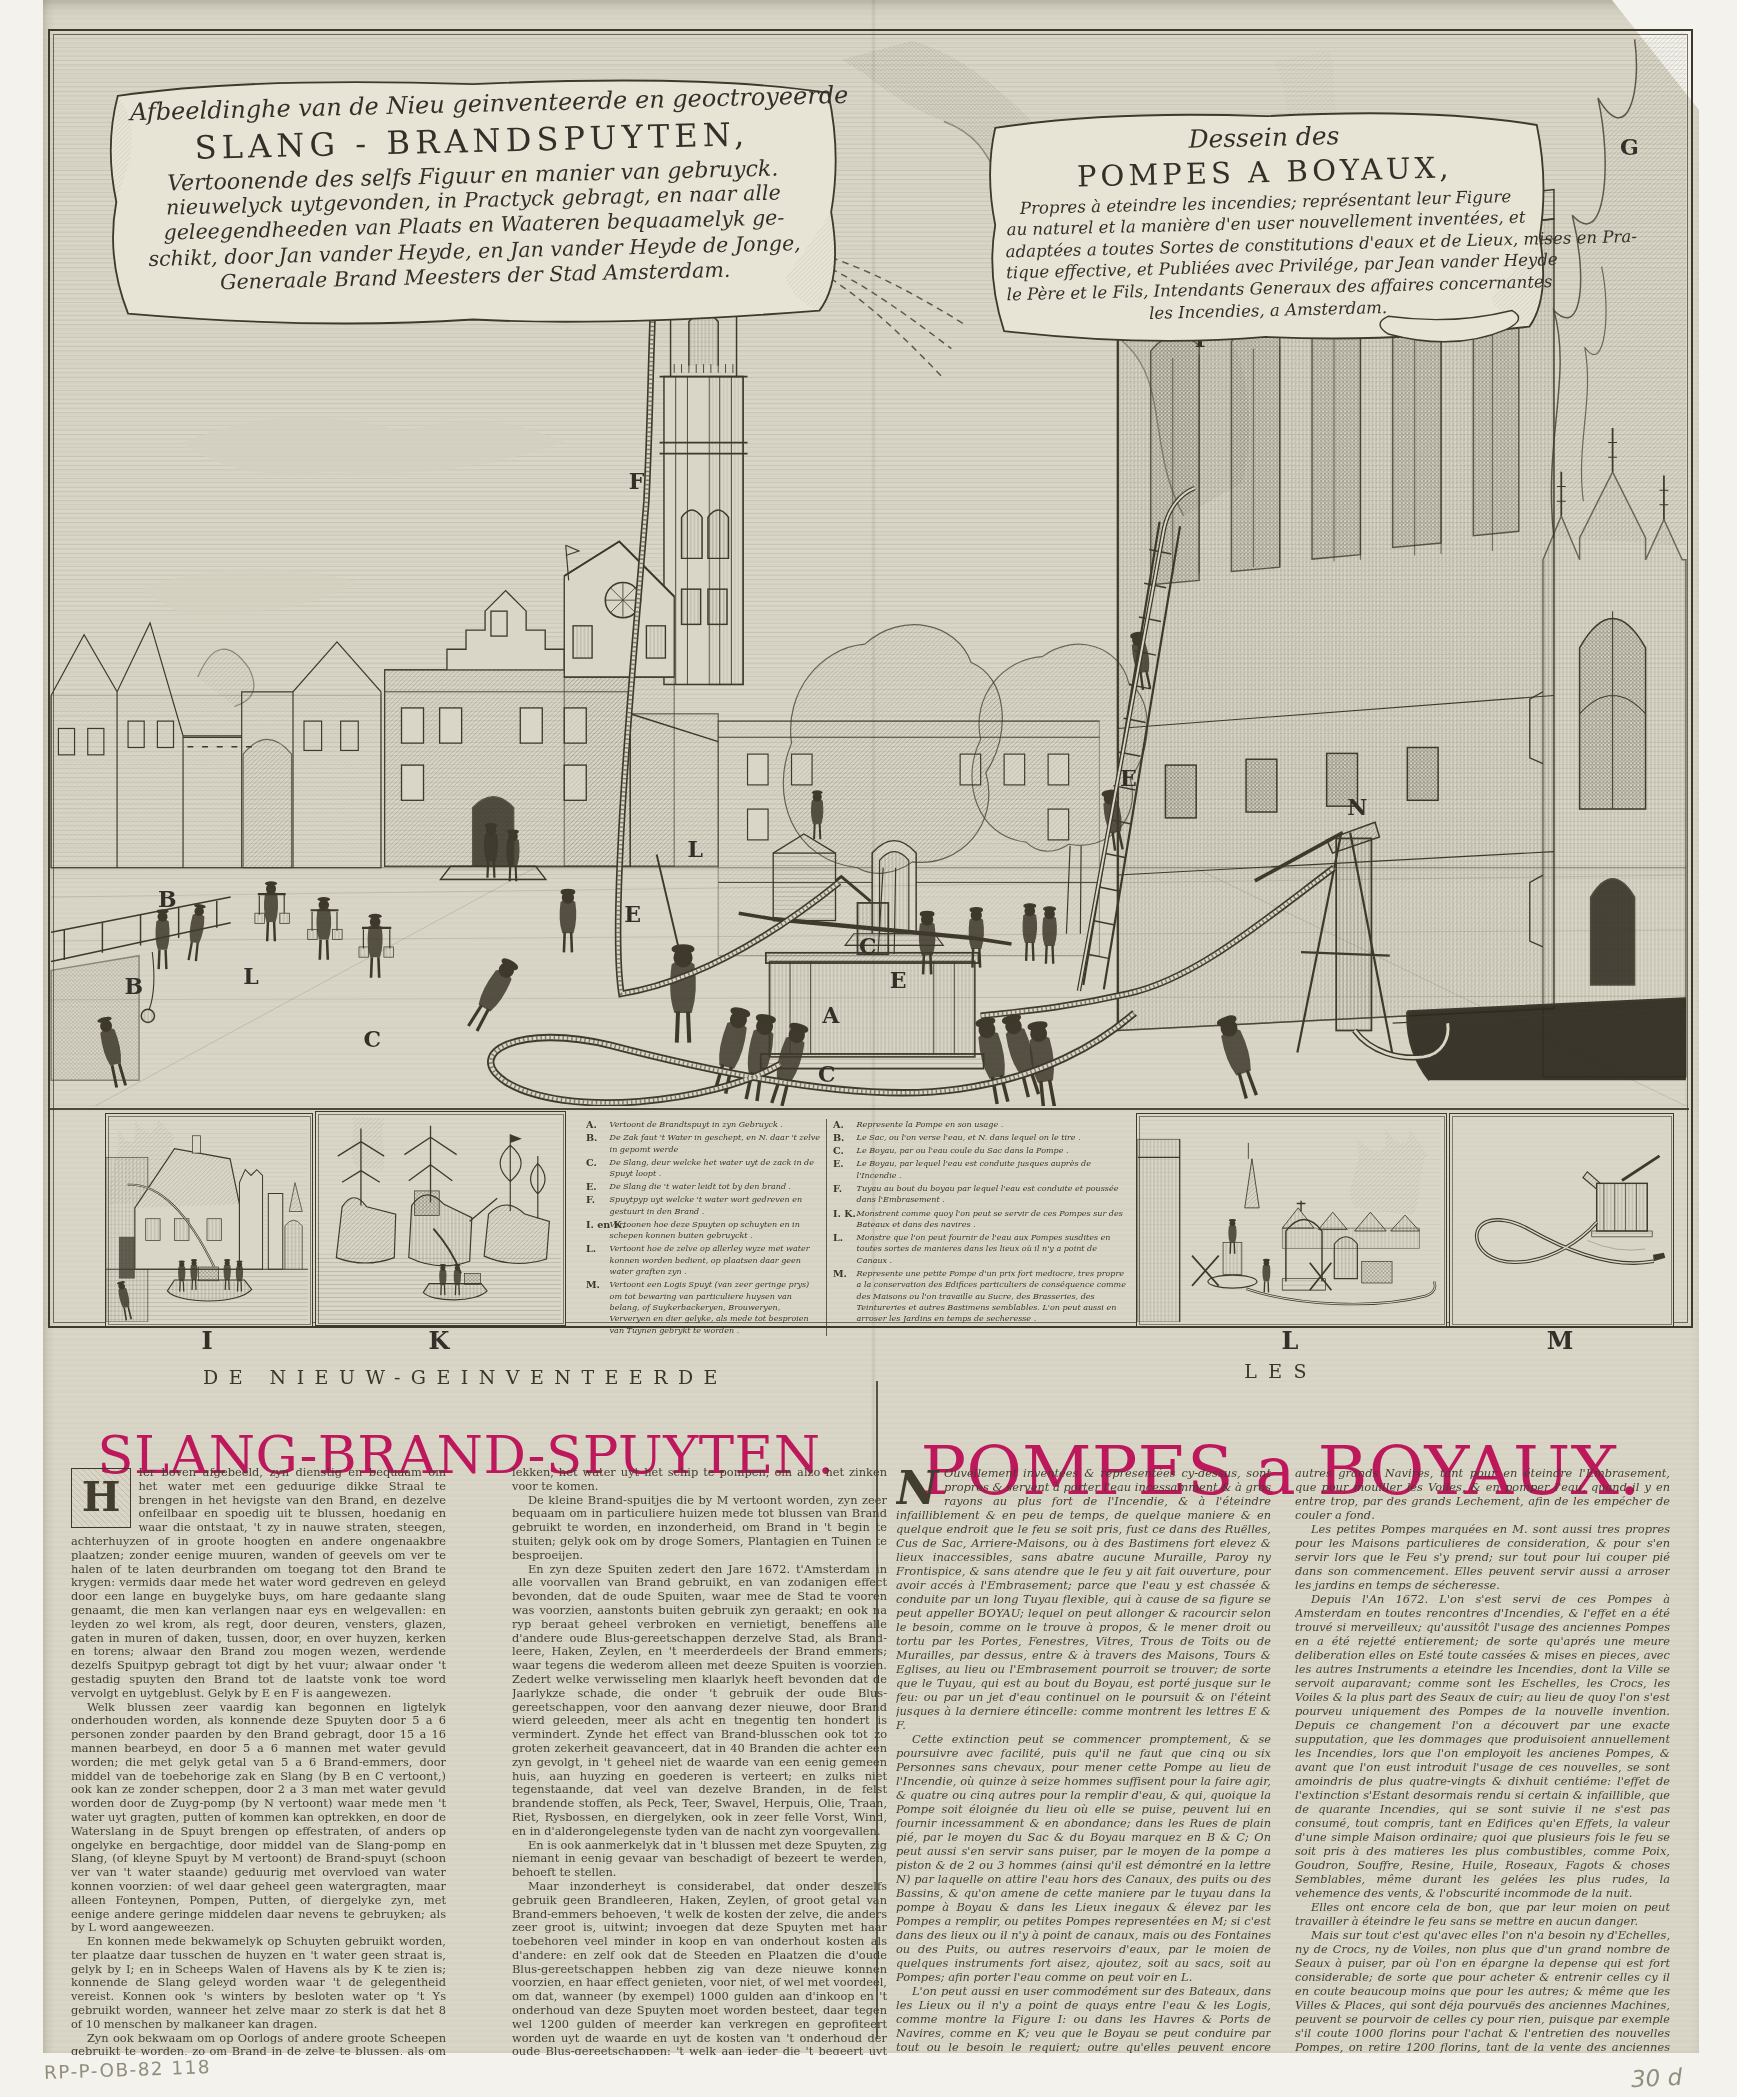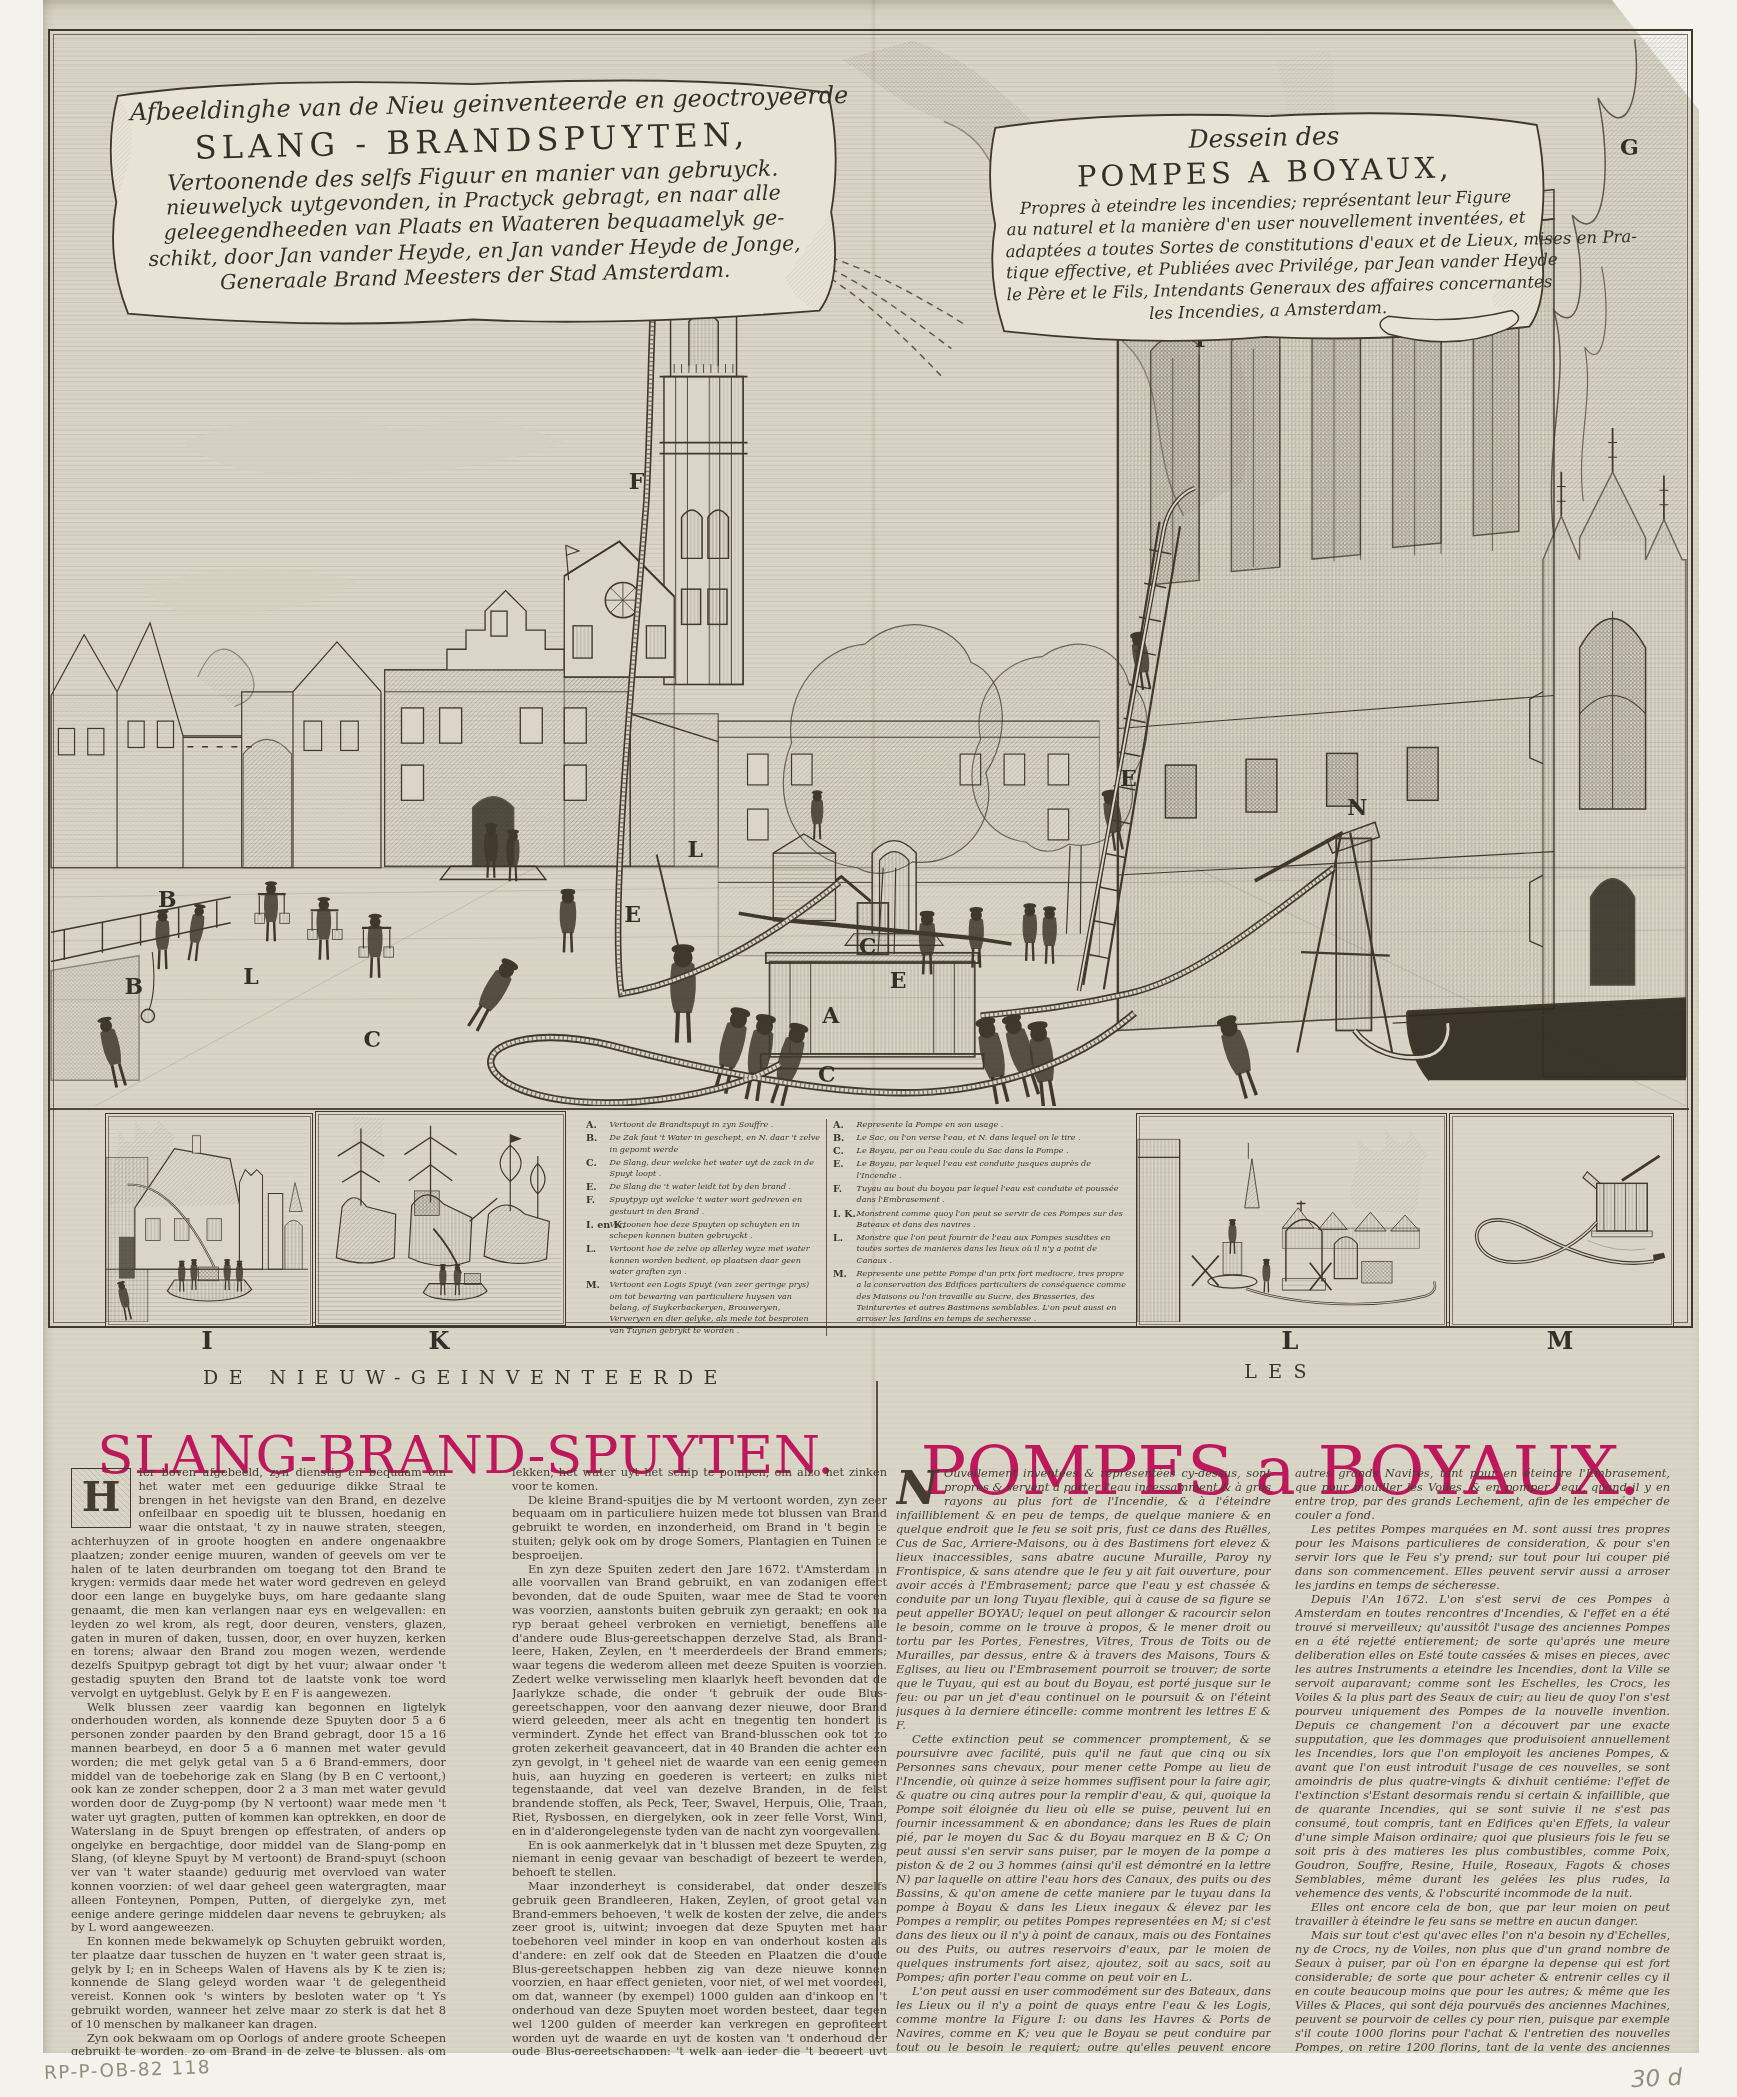--- a/index.html
+++ b/index.html
@@ -451,21 +451,21 @@
     <use href="#fig" transform="translate(175,238) scale(.55)"></use>
     <use href="#fig" transform="translate(195,238) scale(.55)"></use>
     <rect x="205" y="222" width="22" height="15" fill="url(#px)" stroke="#3e392c"></rect>
     <path d="M200,222 C190,195 175,175 162,160" fill="none" stroke="#3e392c" stroke-width="2.6"></path>
   </svg>
 </div>
 
 <div class="legend legend-nl">
   <div class="lg-row">
       <span class="lg-letter">A.</span>
-      <span class="lg-text">Vertoont de Brandtspuyt in zyn Souffre .</span>
+      <span class="lg-text">Vertoont de Brandtspuyt in zyn Gebruyck .</span>
     </div>
   <div class="lg-row">
       <span class="lg-letter">B.</span>
       <span class="lg-text">De Zak faut 't Water in geschept, en N. daar 't zelve in gepomt werde</span>
     </div>
   <div class="lg-row">
       <span class="lg-letter">C.</span>
       <span class="lg-text">De Slang, deur welcke het water uyt de zack in de Spuyt loopt .</span>
     </div>
   <div class="lg-row">

